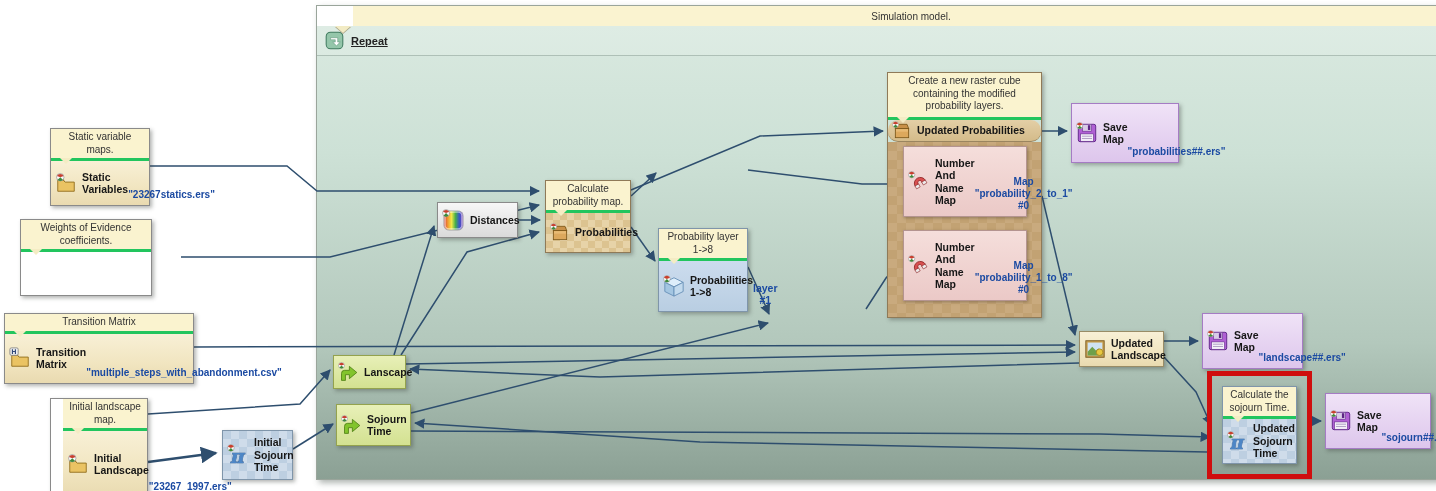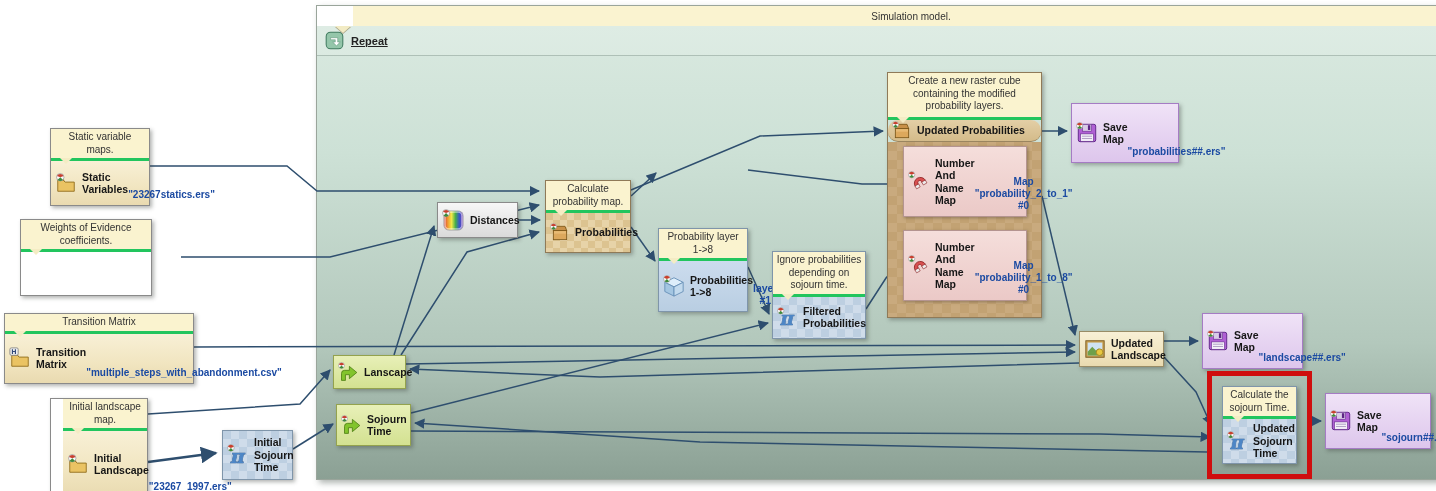--- a/index.html
+++ b/index.html
@@ -279,31 +279,20 @@
       <div class="frow">
         <svg class="ic" width="22" height="22">
             <use href="#i-cube"></use>
           </svg>
         <span class="lbl">Probabilities 1-&gt;8</span>
       </div>
       <div class="layer-tag">layer #1</div>
     </div>
   </div>
 
-  <div class="node b-blue" style="left:772px;top:251px;width:94px;height:88px;">
-    <div class="comment">Ignore probabilities depending on sojourn time.</div>
-    <div class="nbody bg-checkblue">
-      <div class="frow center-row">
-        <svg class="ic" width="21" height="21">
-            <use href="#i-pi"></use>
-          </svg>
-        <span class="lbl">Filtered Probabilities</span>
-      </div>
-    </div>
-  </div>
 
   <div class="node b-brown" style="left:887px;top:72px;width:155px;height:246px;">
     <div class="comment" style="height:40px">Create a new raster cube containing the modified probability layers.</div>
     <div class="nbody bg-tanband" style="flex:0 0 22px;border-bottom:1px solid #9a855f;border-radius:10px;">
       <div class="frow center-row">
         <svg class="ic" width="20" height="20">
             <use href="#i-box"></use>
           </svg>
         <span class="lbl">Updated Probabilities</span>
       </div>

